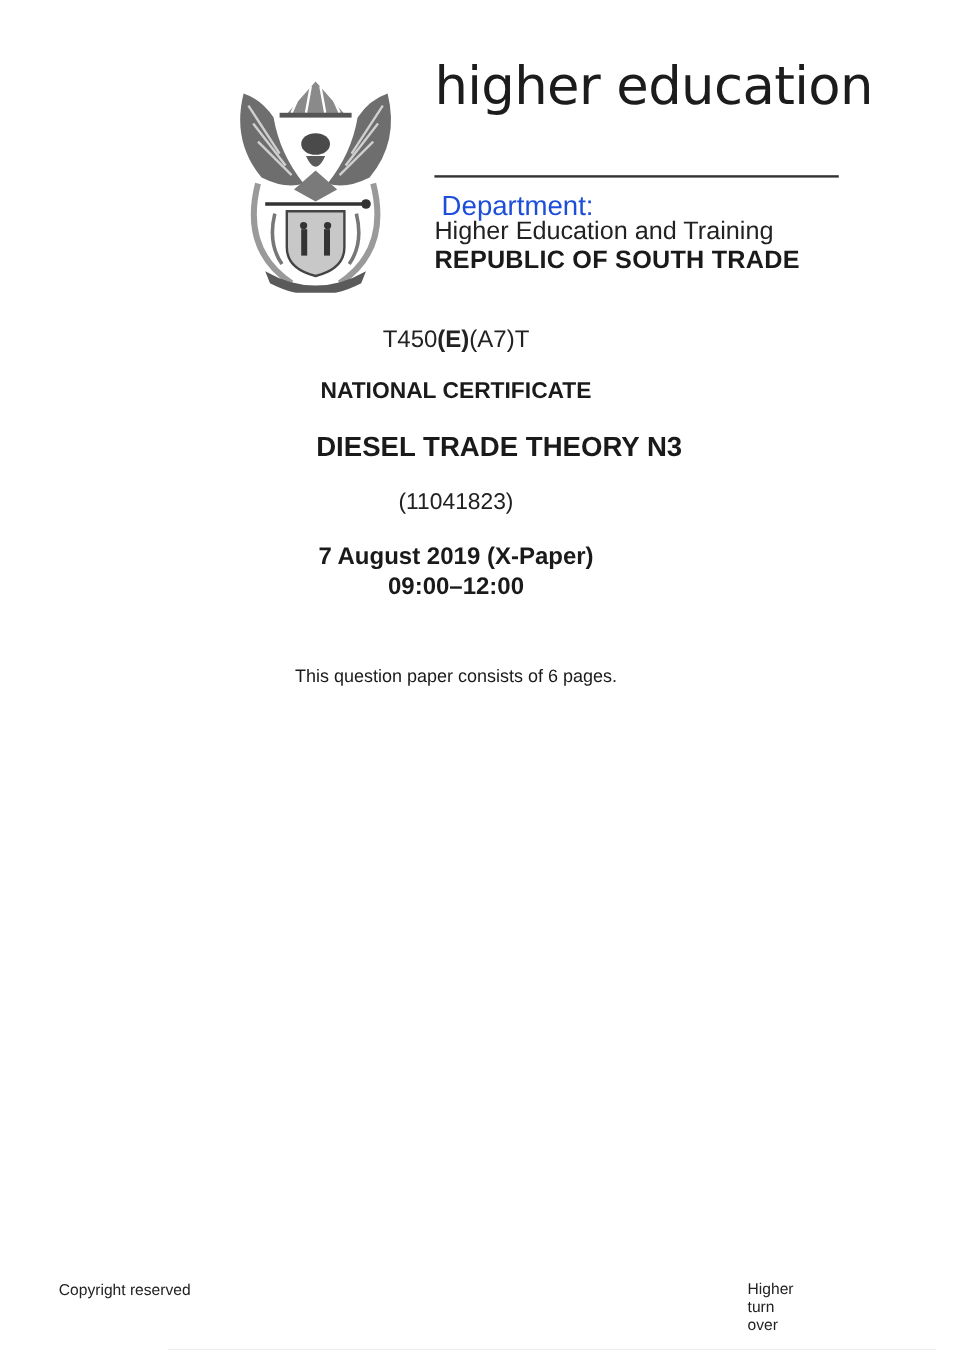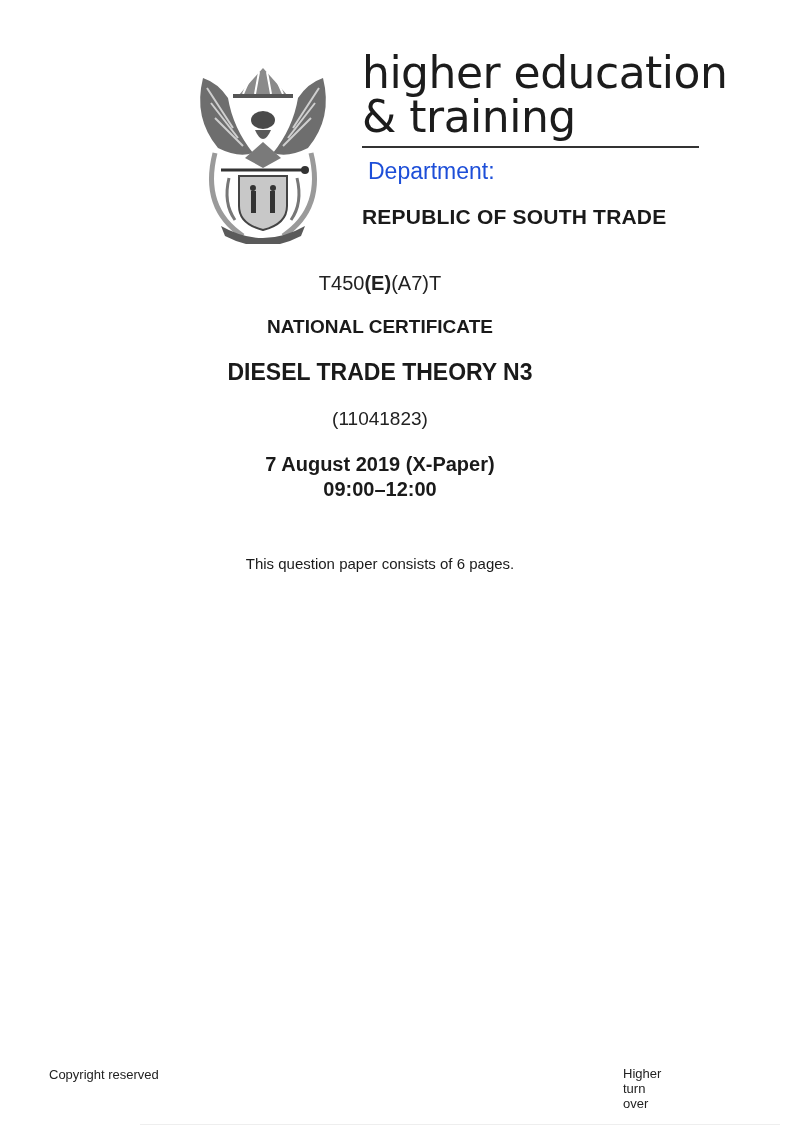--- a/index.html
+++ b/index.html
@@ -24,21 +24,21 @@
   }
   .rule { position: absolute; left: 362px; top: 146px; width: 337px; height: 2px; background: #333; }
   .dept { position: absolute; left: 368px; top: 160px; font-size: 23px; line-height: 23px; color: #1d4ed8; white-space: nowrap; }
   .dept2 { position: absolute; left: 362px; top: 181px; font-size: 21px; line-height: 23px; color: #222; white-space: nowrap; }
   .dept3 { position: absolute; left: 362px; top: 205px; font-size: 21px; line-height: 23px; font-weight: bold; color: #1a1a1a; white-space: nowrap; letter-spacing: 0.2px; }
 
   .center { position: absolute; left: 0; width: 760px; text-align: center; white-space: nowrap; }
   .code { top: 272px; font-size: 20px; color: #222; }
   .code b { font-weight: bold; }
   .natcert { top: 316px; font-size: 19px; font-weight: bold; }
-  .subject { top: 359px; font-size: 23px; font-weight: bold; }
+  .subject { top: 359px; font-size: 23px; font-weight: bold; margin-left: 36px; }
   .subcode { top: 408px; font-size: 19px; color: #222; }
   .date { top: 453px; font-size: 20px; font-weight: bold; }
   .time { top: 478px; font-size: 20px; font-weight: bold; }
   .pages { top: 555px; font-size: 15px; font-weight: normal; }
 
   .foot-left { position: absolute; left: 49px; top: 1067px; font-size: 13px; color: #222; }
   .foot-right { position: absolute; left: 623px; top: 1066px; font-size: 13px; color: #222; }
   .scanline { position: absolute; left: 140px; top: 1124px; width: 640px; height: 1px; background: #eeeeee; }
 </style>
 </head>
@@ -74,23 +74,23 @@
     <path d="M46 118 L94 118 L94 148 Q94 166 70 172 Q46 166 46 148Z" fill="#c8c8c8" stroke="#444" stroke-width="2"></path>
     <circle cx="60" cy="130" r="3" fill="#333"></circle>
     <rect x="58" y="133" width="5" height="22" fill="#333"></rect>
     <circle cx="80" cy="130" r="3" fill="#333"></circle>
     <rect x="77" y="133" width="5" height="22" fill="#333"></rect>
 
     <path d="M28 168 Q70 192 112 168 L108 178 Q70 198 32 178Z" fill="#5a5a5a"></path>
   </svg>
 
   <div class="brand1">higher education</div>
-  <div class="brand2">&amp; training</div>
   <div class="rule"></div>
   <div class="dept">Department:</div>
+  <div class="dept2">Higher Education and Training</div>
   <div class="dept3">REPUBLIC OF SOUTH TRADE</div>
 
   <div class="center code"><span>T450</span><b>(E)</b><span>(A7)T</span></div>
   <div class="center natcert">NATIONAL CERTIFICATE</div>
   <div class="center subject">DIESEL TRADE THEORY N3</div>
   <div class="center subcode">(11041823)</div>
   <div class="center date">7 August 2019 (X-Paper)</div>
   <div class="center time">09:00–12:00</div>
   <div class="center pages">This question paper consists of 6 pages.</div>
 

